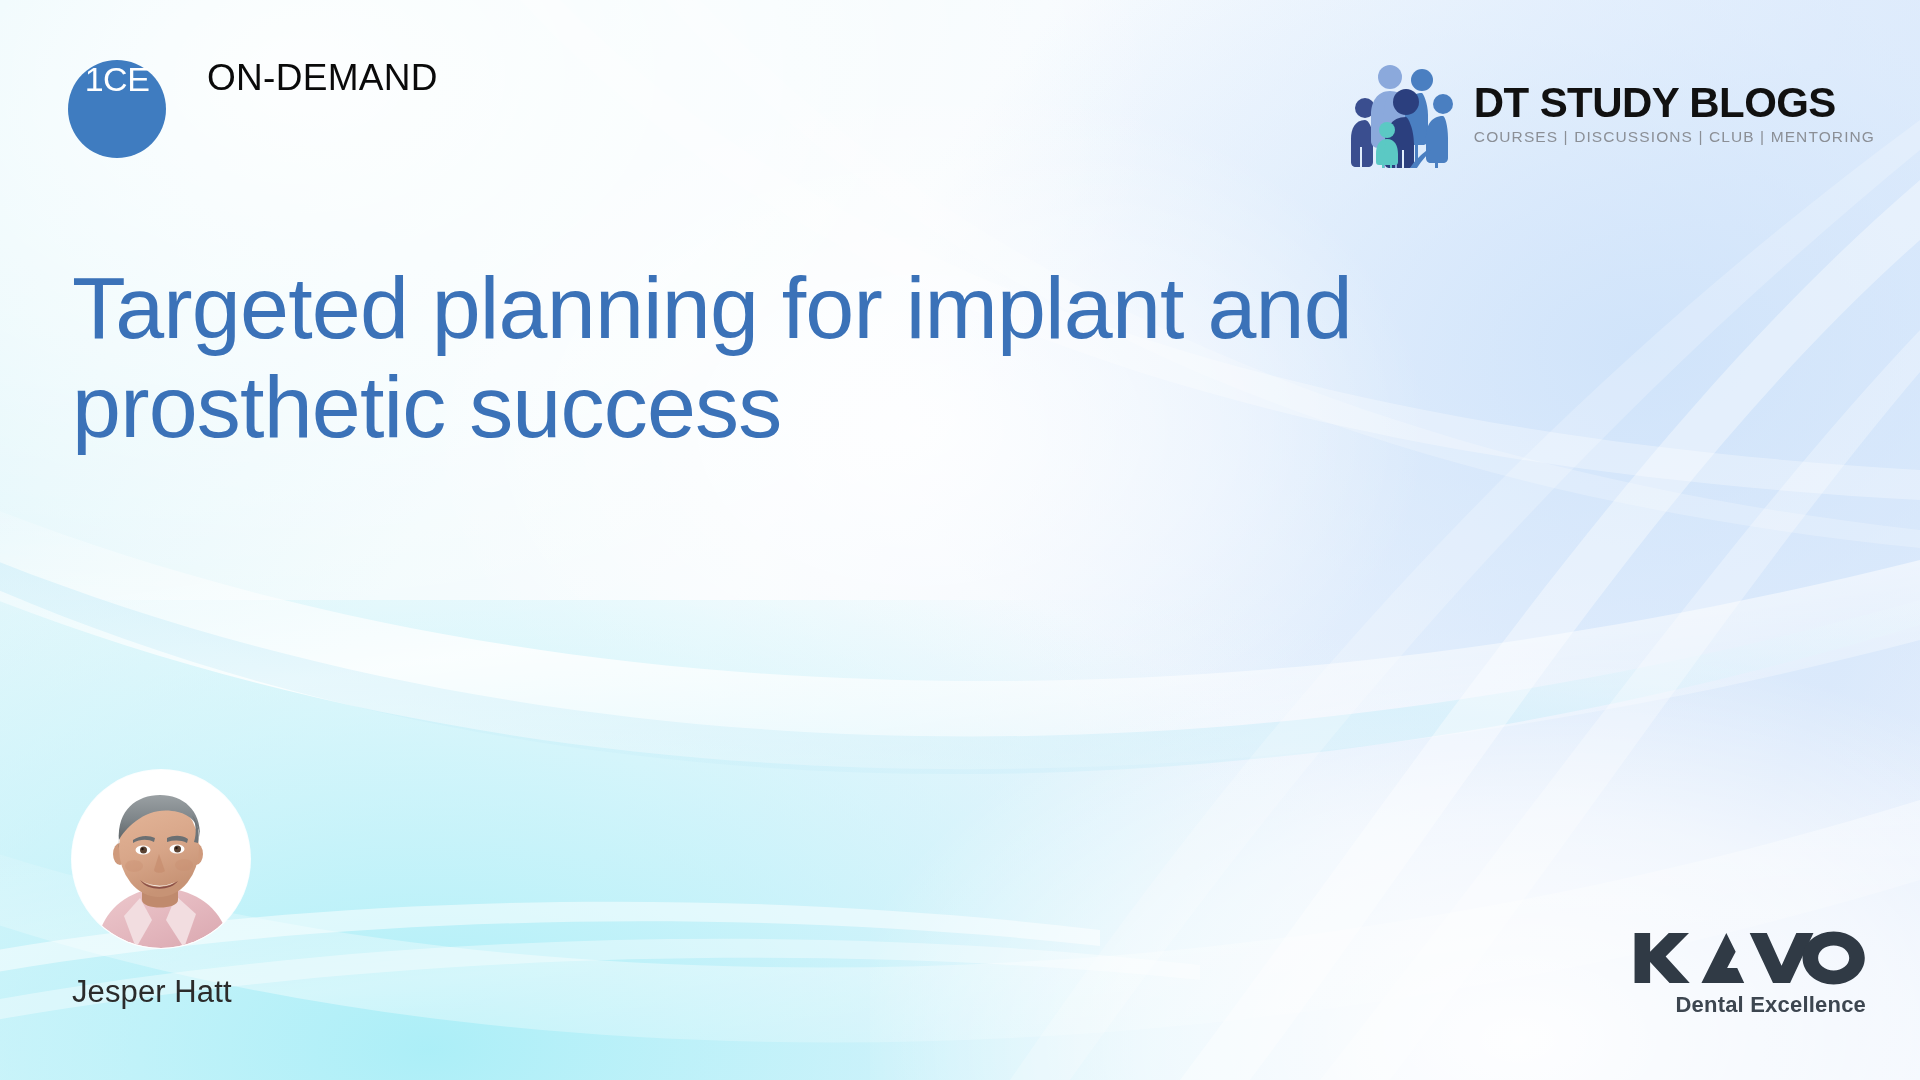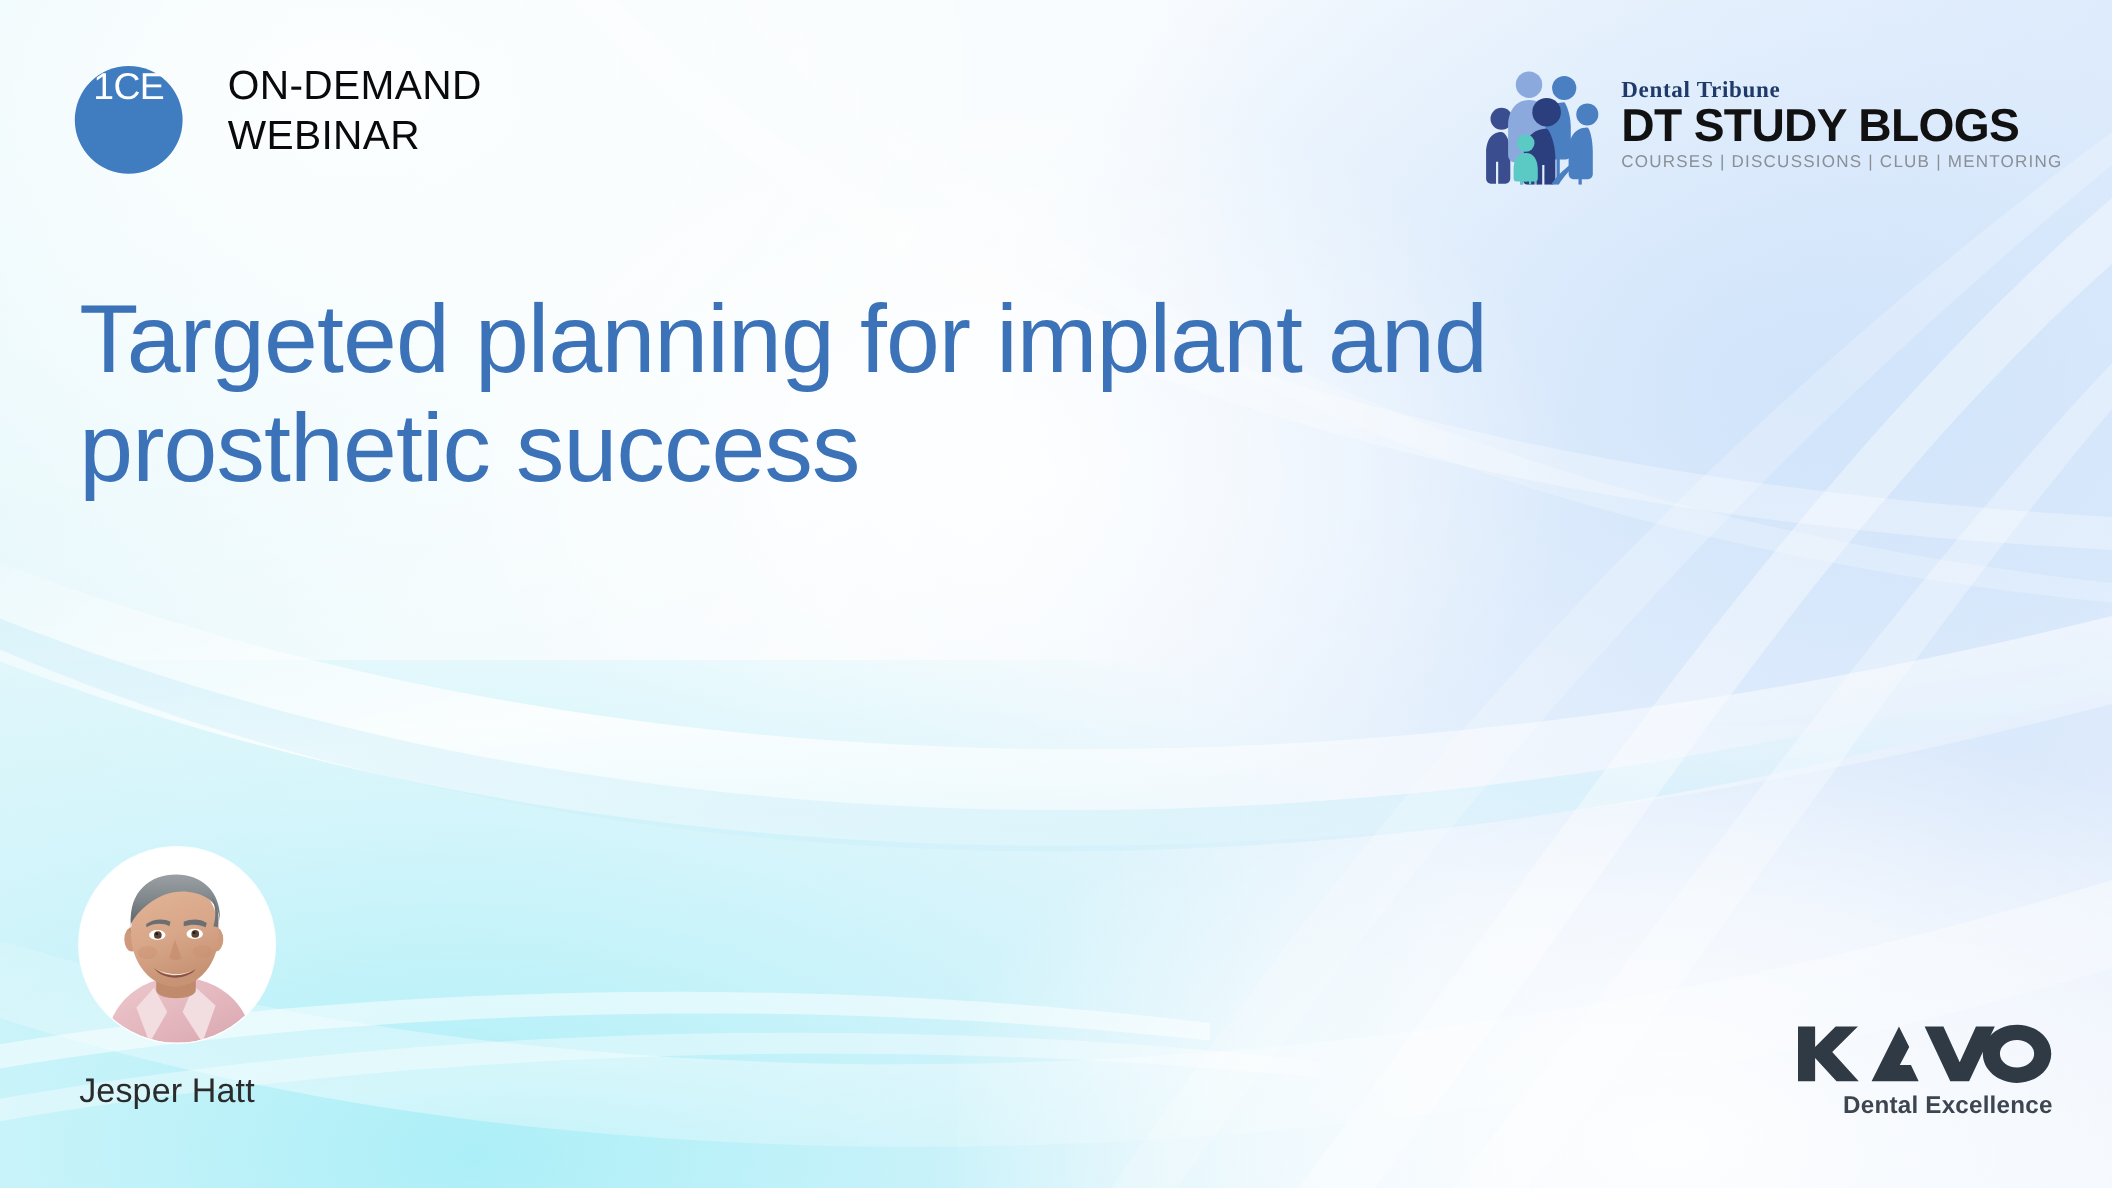--- a/index.html
+++ b/index.html
@@ -223,21 +223,20 @@
   </div>
 
   <div class="header">
 
     <div class="ce-badge">
       <span class="ce-badge-text">1CE</span>
     </div>
 
     <div class="webinar-label">
       <div>ON-DEMAND</div>
-      <div>WEBINAR</div>
     </div>
 
     <div class="dt-logo">
       <div class="dt-logo-mark">
         <svg viewBox="0 0 112 110" xmlns="http://www.w3.org/2000/svg">
 
           <circle cx="17" cy="50" r="10" fill="#3a4e8f"></circle>
           <path d="M17 62 c-10 0 -14 9 -14 19 l0 23 c0 3 2 5 5 5 l4 0 l0 -20 l2 0 l0 20 l6 0
                    c3 0 5 -2 5 -5 l0 -23 c0 -10 -4 -19 -8 -19 Z" fill="#3a4e8f"></path>
 
@@ -261,21 +260,20 @@
           <path d="M79 92 c-6 5 -12 10 -17 18 l7 0 c5 -8 10 -13 14 -17 Z" fill="#4a7fc1"></path>
 
           <circle cx="39" cy="72" r="8" fill="#5bc9c4"></circle>
           <path d="M39 81 c-8 0 -11 7 -11 15 l0 8 c0 2 1 3 3 3 l3 0 l0 3 l2 0 l0 -3 l3 0
                    c2 0 3 -1 3 -3 l0 -8 c0 -8 -3 -15 -3 -15 Z" fill="#5bc9c4"></path>
           <path d="M39 81 c8 0 11 7 11 15 l0 8 c0 2 -1 3 -3 3 l-3 0 l0 3 l-2 0 l0 -3 l-3 0
                    c-2 0 -3 -1 -3 -3 l0 -8 c0 -8 3 -15 3 -15 Z" fill="#5bc9c4"></path>
         </svg>
       </div>
       <div class="dt-logo-text">
-        <div class="dt-tribune">Dental Tribune</div>
         <div class="dt-studyclub">DT STUDY BLOGS</div>
         <div class="dt-tagline">COURSES  |  DISCUSSIONS  |  CLUB  |  MENTORING</div>
       </div>
     </div>
   </div>
 
   <h1 class="title">Targeted planning for implant and prosthetic success</h1>
 
   <div class="presenter">
     <div class="avatar">

